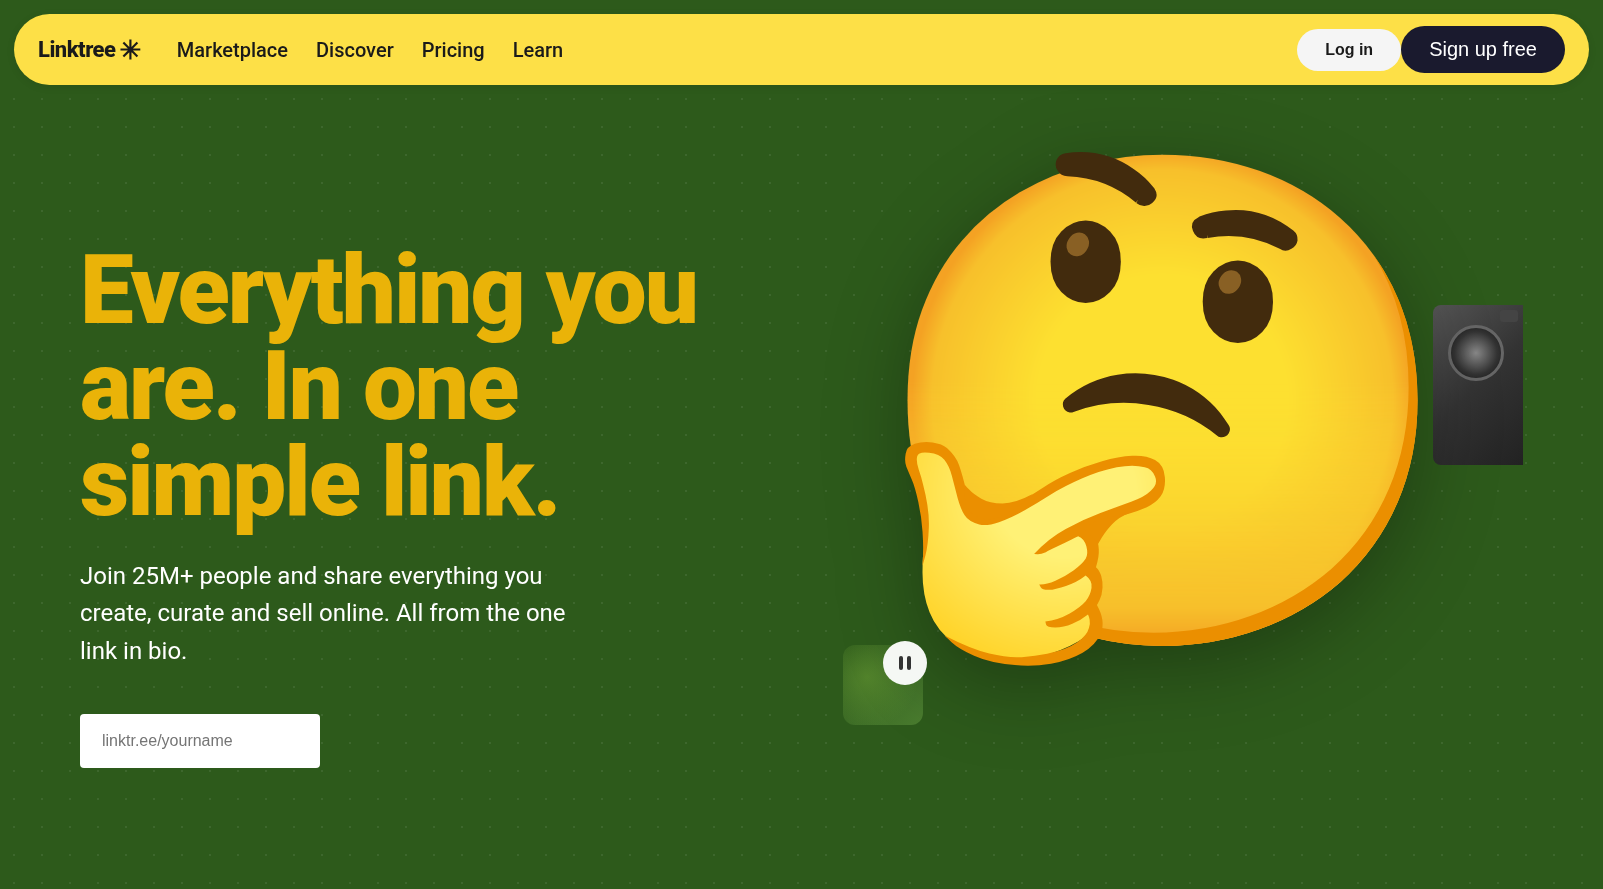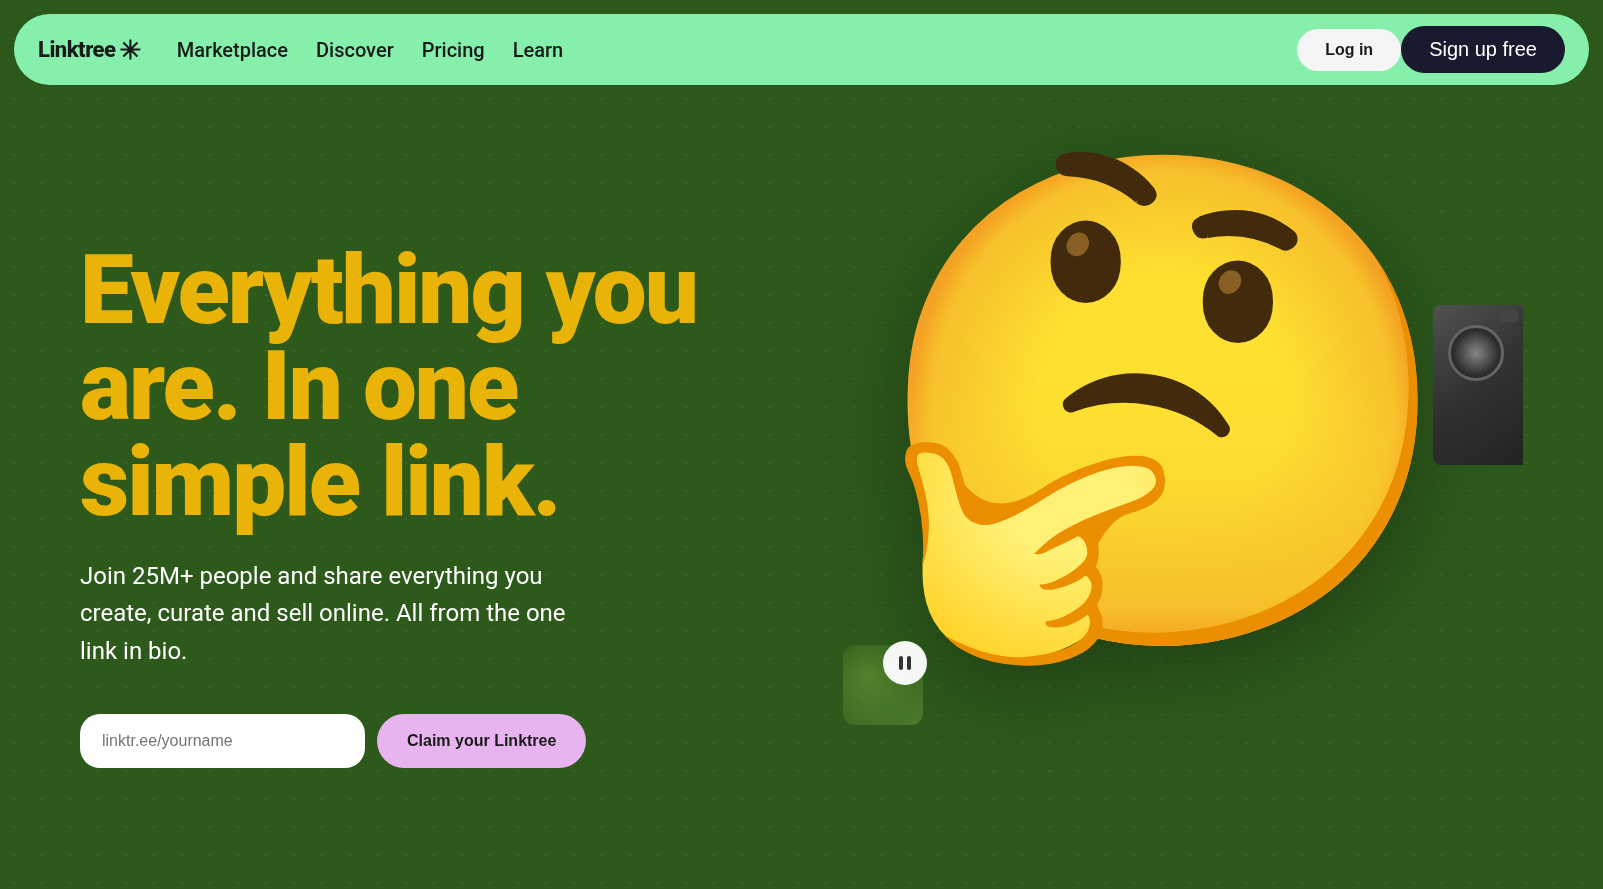--- a/index.html
+++ b/index.html
@@ -11,21 +11,21 @@
     body {
       font-family: -apple-system, BlinkMacSystemFont, 'Segoe UI', Roboto, sans-serif;
       background: #2d5a1b;
       width: 1603px;
       min-height: 889px;
       overflow-x: hidden;
     }
 
     
     .navbar {
-      background: #86efac;
+      background: #fde047;
       border-radius: 50px;
       margin: 14px 14px 0 14px;
       padding: 12px 24px;
       display: flex;
       align-items: center;
       justify-content: space-between;
       box-shadow: 0 2px 8px rgba(0,0,0,0.08);
     }
 
     .nav-left {
@@ -127,25 +127,25 @@
 
     .hero-input-row {
       display: flex;
       align-items: center;
       gap: 12px;
     }
 
     .hero-input {
       background: #ffffff;
       border: none;
-      border-radius: 20px;
+      border-radius: 4px;
       padding: 18px 22px;
       font-size: 16px;
       color: #888;
-      width: 285px;
+      width: 240px;
       outline: none;
     }
 
     .btn-claim {
       background: #e8b4f0;
       border: none;
       border-radius: 50px;
       padding: 18px 30px;
       font-size: 16px;
       font-weight: 700;
@@ -295,21 +295,20 @@
 
   <div class="hero-left">
     <h1 class="hero-title">
       <span>Everything you</span><br>
       <span>are. In one</span><br>
       <span>simple link.</span>
     </h1>
     <p class="hero-subtitle">Join 25M+ people and share everything you create, curate and sell online. All from the one link in bio.</p>
     <div class="hero-input-row">
       <input class="hero-input" type="text" placeholder="linktr.ee/yourname" style="">
-      <button class="btn-claim">Claim your Linktree</button>
     </div>
   </div>
 
   <div class="hero-right">
 
     <div class="camera-element"></div>
 
     <div class="thumbnail-card"></div>
 
     <div class="pause-btn">

